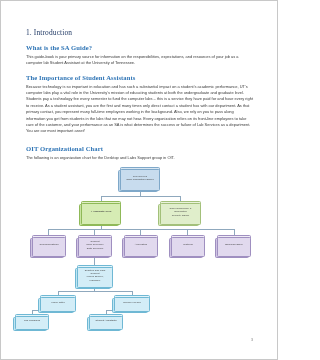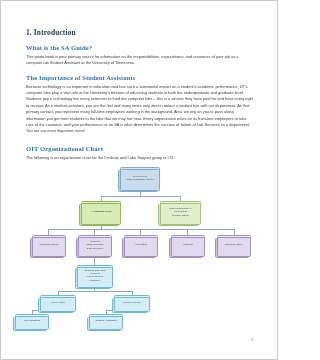--- a/index.html
+++ b/index.html
@@ -28,21 +28,21 @@
     position: absolute;
     left: 25px;
     top: 28px;
     width: 228px;
   }
 
   
   .h1 {
     font-family: "Liberation Serif", serif;
     font-size: 7.4px;
-    font-weight: bold;
+    font-weight: normal;
     color: #1f3864;
     letter-spacing: 0.15px;
     margin: 0 0 7px 0;
     line-height: 1.1;
   }
   .h2 {
     font-family: "Liberation Serif", serif;
     font-size: 6.6px;
     font-weight: bold;
     color: #2e74b5;

